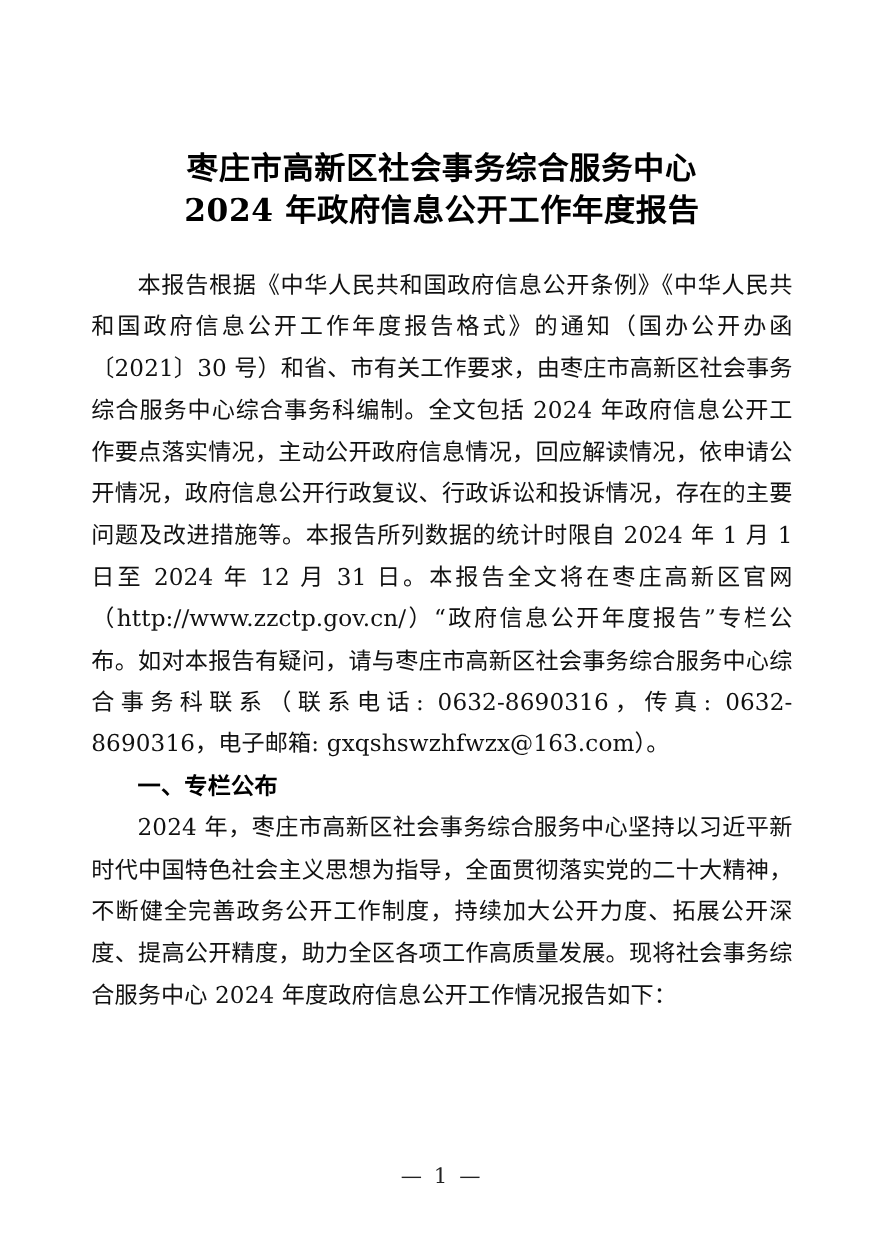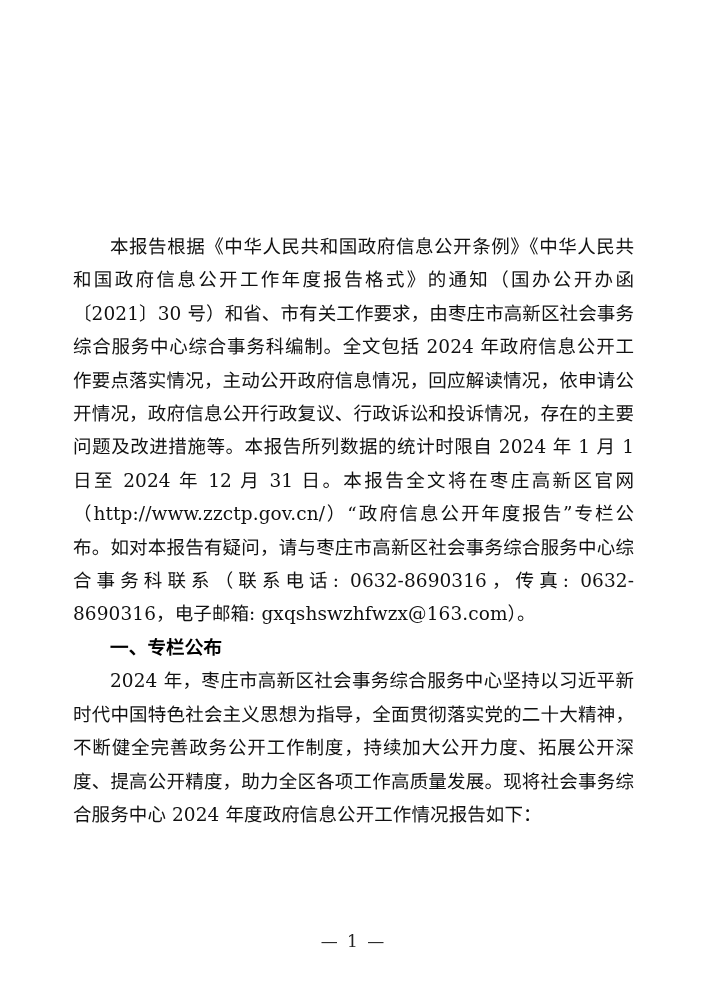--- a/index.html
+++ b/index.html
@@ -34,21 +34,21 @@
     letter-spacing: 0.5px;
     color: #000000;
   }
   .doc-title .title-line {
     display: block;
     white-space: nowrap;
   }
   .body-block {
     position: absolute;
     left: 73px;
-    top: 230px;
+    top: 212px;
     width: 561px;
   }
   p.para {
     margin: 0;
     font-size: 18.5px;
     line-height: 33.4px;
     text-align: justify;
     text-justify: inter-ideograph;
     text-indent: 2em;
     letter-spacing: 0.1px;
@@ -76,20 +76,24 @@
     color: #222222;
     font-family: "DejaVu Serif", "Liberation Serif", serif;
     letter-spacing: 2px;
   }
 </style>
 </head>
 <body>
 
 <div class="page">
 
+  <div class="doc-title">
+    <span class="title-line">枣庄市高新区社会事务综合服务中心</span>
+    <span class="title-line">2024 年政府信息公开工作年度报告</span>
+  </div>
 
   <div class="body-block">
 
     <p class="para">本报告根据《中华人民共和国政府信息公开条例》《中华人民共和国政府信息公开工作年度报告格式》的通知（国办公开办函〔2021〕30 号）和省、市有关工作要求，由枣庄市高新区社会事务综合服务中心综合事务科编制。全文包括 2024 年政府信息公开工作要点落实情况，主动公开政府信息情况，回应解读情况，依申请公开情况，政府信息公开行政复议、行政诉讼和投诉情况，存在的主要问题及改进措施等。本报告所列数据的统计时限自 2024 年 1 月 1 日至 2024 年 12 月 31 日。本报告全文将在枣庄高新区官网（http://www.zzctp.gov.cn/）“政府信息公开年度报告”专栏公布。如对本报告有疑问，请与枣庄市高新区社会事务综合服务中心综合事务科联系（联系电话: 0632-8690316，传真: 0632-8690316，电子邮箱: gxqshswzhfwzx@163.com）。</p>
 
     <h2 class="section-heading">一、专栏公布</h2>
 
     <p class="para">2024 年，枣庄市高新区社会事务综合服务中心坚持以习近平新时代中国特色社会主义思想为指导，全面贯彻落实党的二十大精神，不断健全完善政务公开工作制度，持续加大公开力度、拓展公开深度、提高公开精度，助力全区各项工作高质量发展。现将社会事务综合服务中心 2024 年度政府信息公开工作情况报告如下：</p>
 
   </div>

